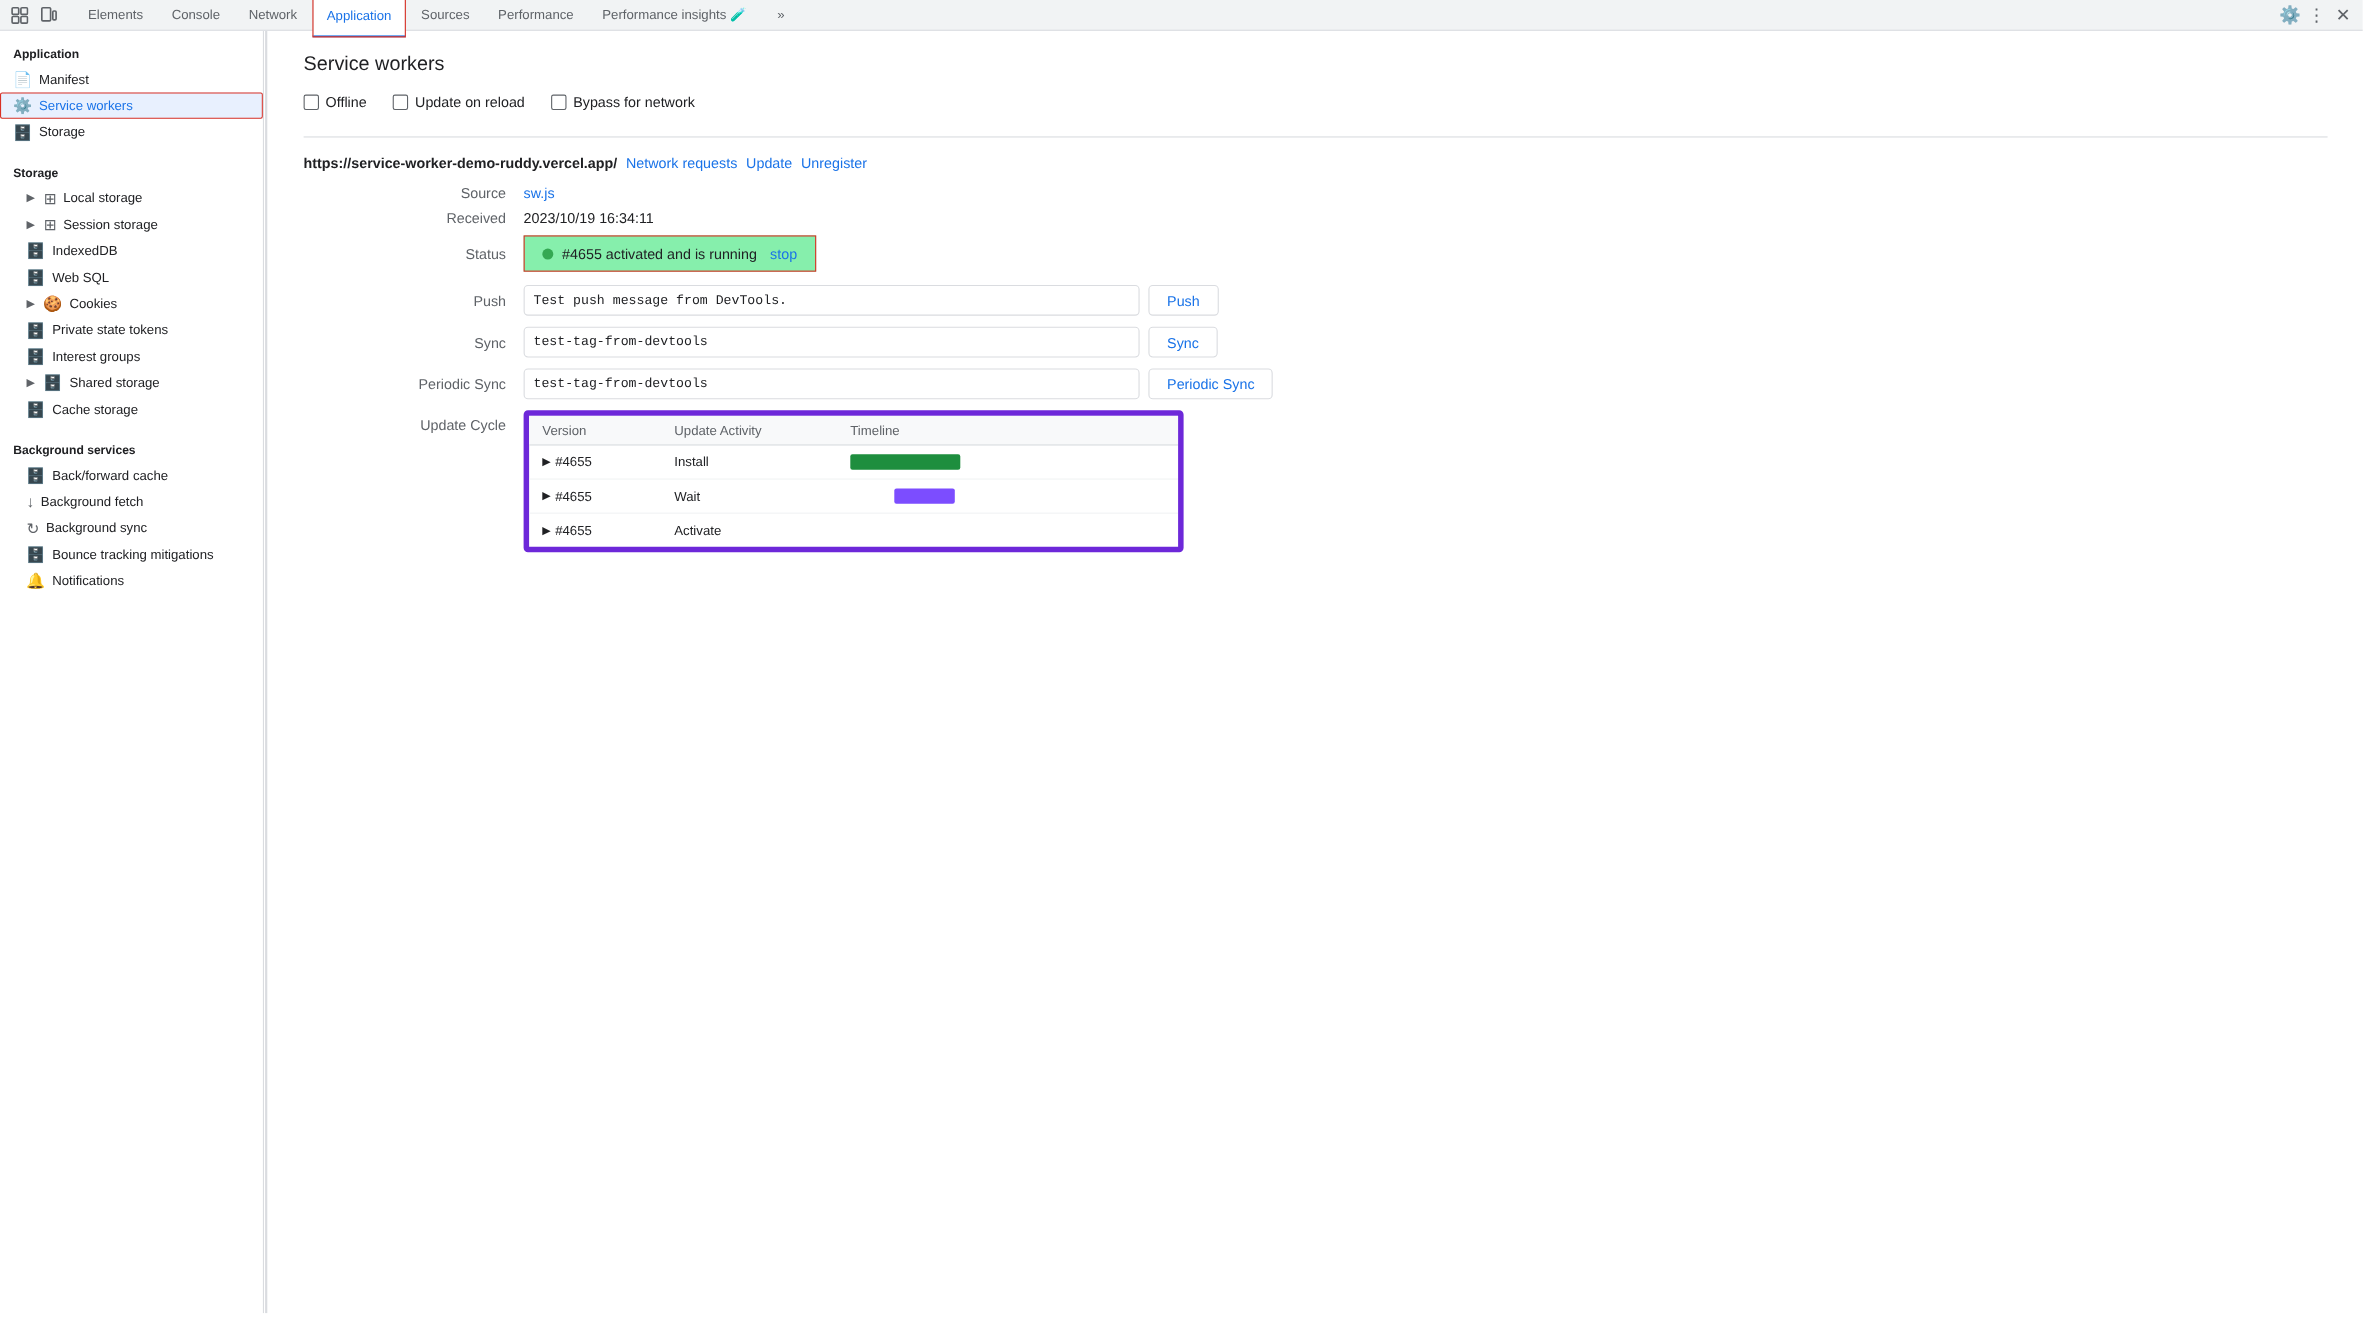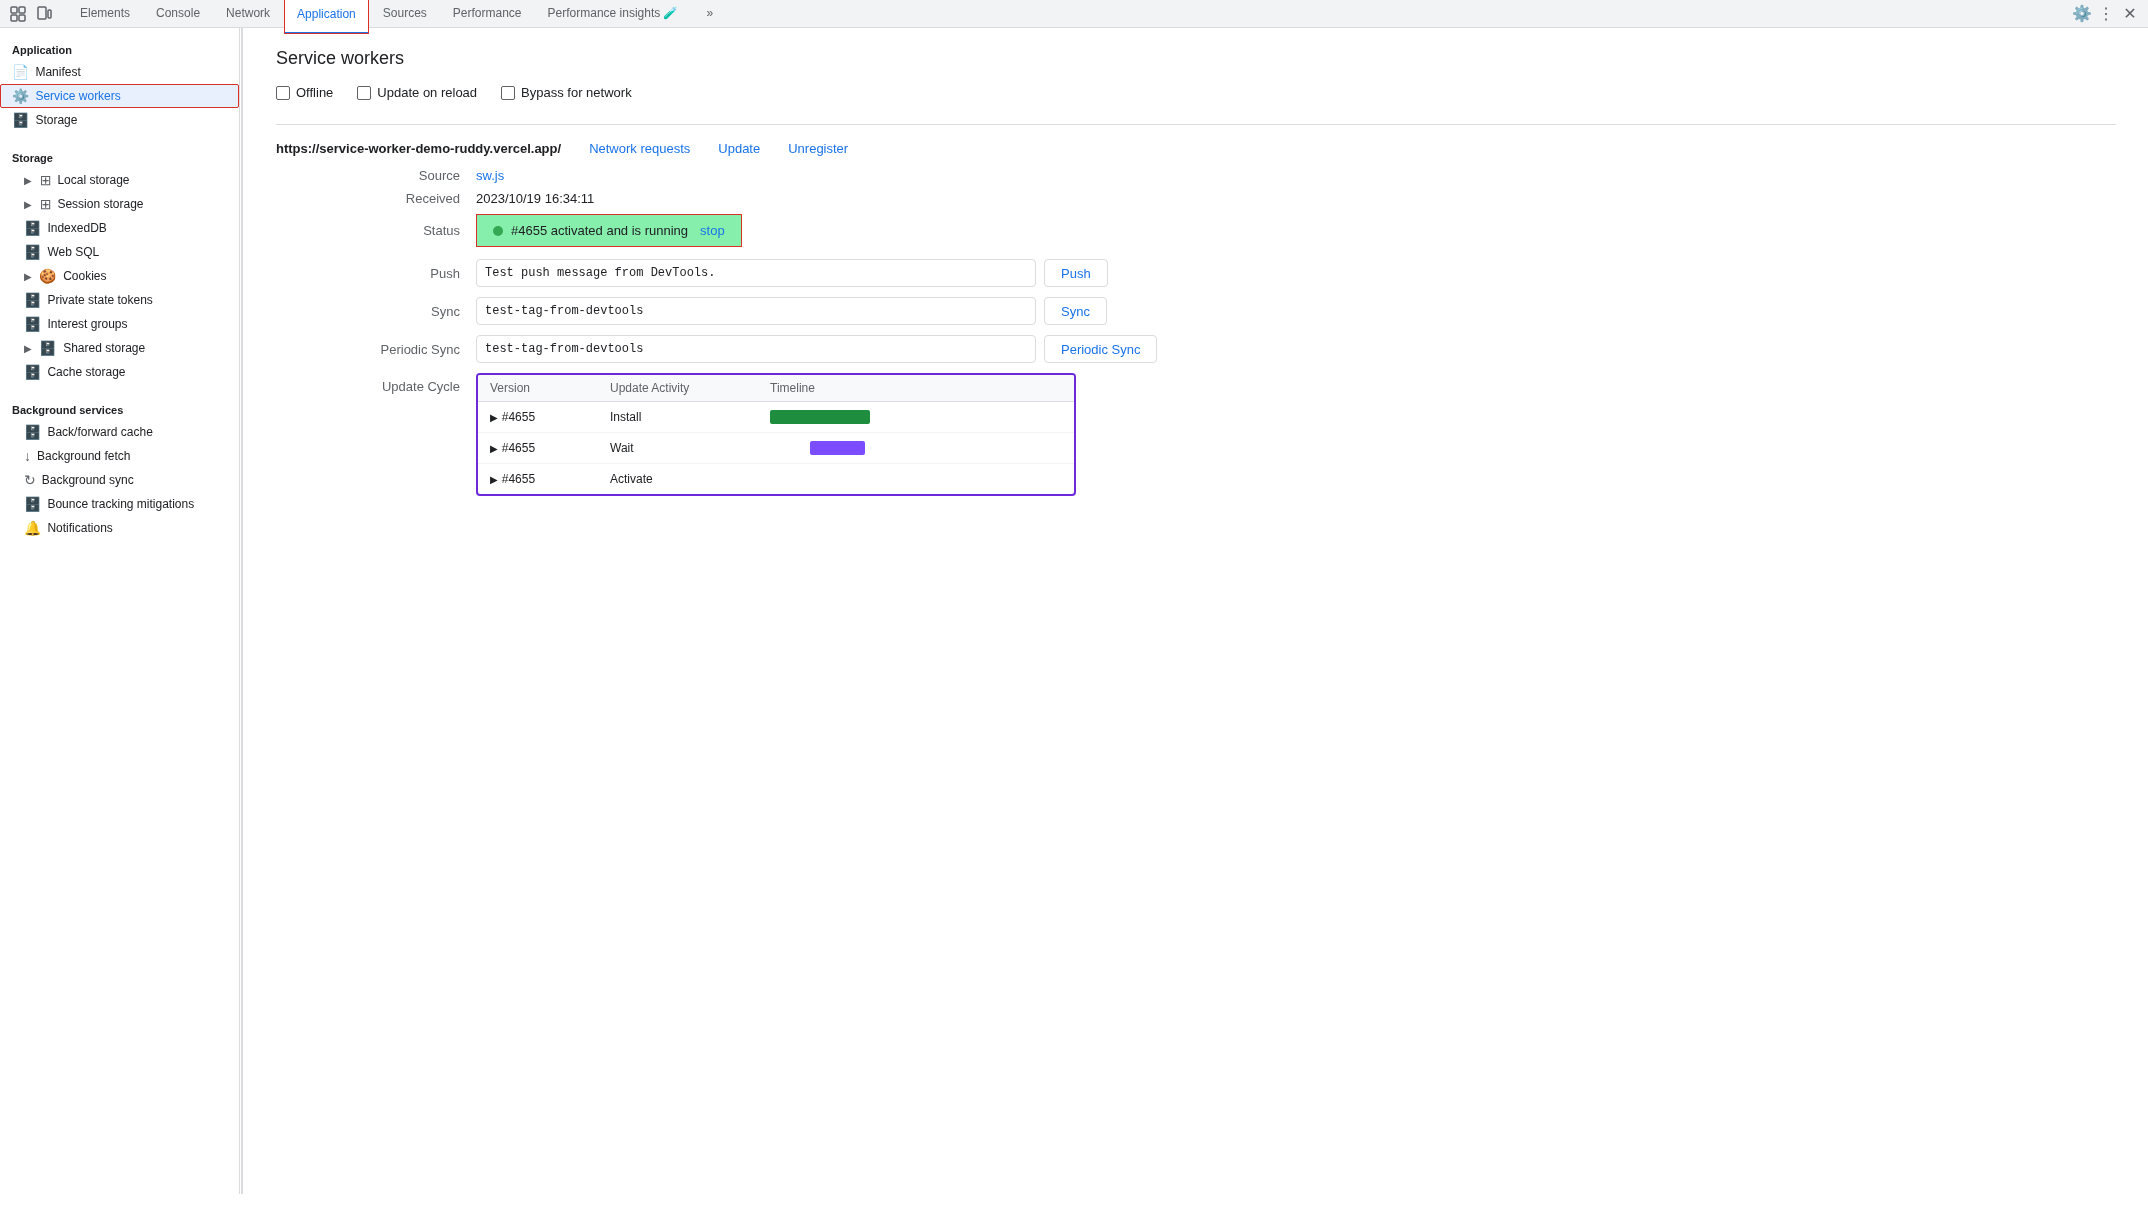--- a/index.html
+++ b/index.html
@@ -64,21 +64,21 @@
     
     .checkboxes-row { display: flex; align-items: center; gap: 24px; margin-bottom: 24px; }
     .checkbox-item { display: flex; align-items: center; gap: 6px; font-size: 13px; cursor: pointer; }
     .checkbox-box {
       width: 14px; height: 14px; border: 1.5px solid #5f6368; border-radius: 2px;
       display: flex; align-items: center; justify-content: center; flex-shrink: 0;
     }
 
     
     .sw-entry { border-top: 1px solid #dadce0; padding-top: 16px; }
-    .sw-url-row { display: flex; align-items: center; gap: 28px; margin-bottom: 12px; }
+    .sw-url-row { display: flex; align-items: center; gap: 8px; margin-bottom: 12px; }
     .sw-url { font-size: 13px; font-weight: 600; color: #202124; }
     .sw-action-link { color: #1a73e8; font-size: 13px; cursor: pointer; text-decoration: none; }
 
     
     .info-row { display: flex; align-items: flex-start; margin-bottom: 8px; padding-left: 80px; }
     .info-label { width: 120px; color: #5f6368; font-size: 13px; text-align: right; padding-right: 16px; flex-shrink: 0; }
     .info-value { font-size: 13px; color: #202124; }
 
     
     .status-row {
@@ -101,21 +101,21 @@
     }
     .action-btn {
       margin-left: 8px; padding: 4px 16px; background: #fff; border: 1px solid #dadce0;
       border-radius: 4px; color: #1a73e8; font-size: 13px; cursor: pointer; font-weight: 500;
       height: 28px;
     }
 
     
     .update-cycle-row { display: flex; align-items: flex-start; padding-left: 80px; margin-top: 8px; }
     .update-cycle-label { width: 120px; color: #5f6368; font-size: 13px; text-align: right; padding-right: 16px; flex-shrink: 0; padding-top: 6px; }
-    .update-table { border: 2px solid #6d28d9; border-radius: 4px; overflow: hidden; min-width: 600px; }
+    .update-table { border: 5px solid #6d28d9; border-radius: 4px; overflow: hidden; min-width: 600px; }
     .update-table-header { display: grid; grid-template-columns: 120px 160px 1fr; background: #f8f9fa; border-bottom: 1px solid #dadce0; padding: 6px 12px; }
     .update-table-header span { font-size: 12px; color: #5f6368; font-weight: 500; }
     .update-table-row { display: grid; grid-template-columns: 120px 160px 1fr; padding: 8px 12px; border-bottom: 1px solid #f1f3f4; align-items: center; }
     .update-table-row:last-child { border-bottom: none; }
     .update-version { display: flex; align-items: center; gap: 4px; font-size: 12px; }
     .update-activity { font-size: 12px; color: #202124; }
     .timeline-bar { height: 14px; border-radius: 2px; }
     .timeline-cell { display: flex; align-items: center; }
 
     

